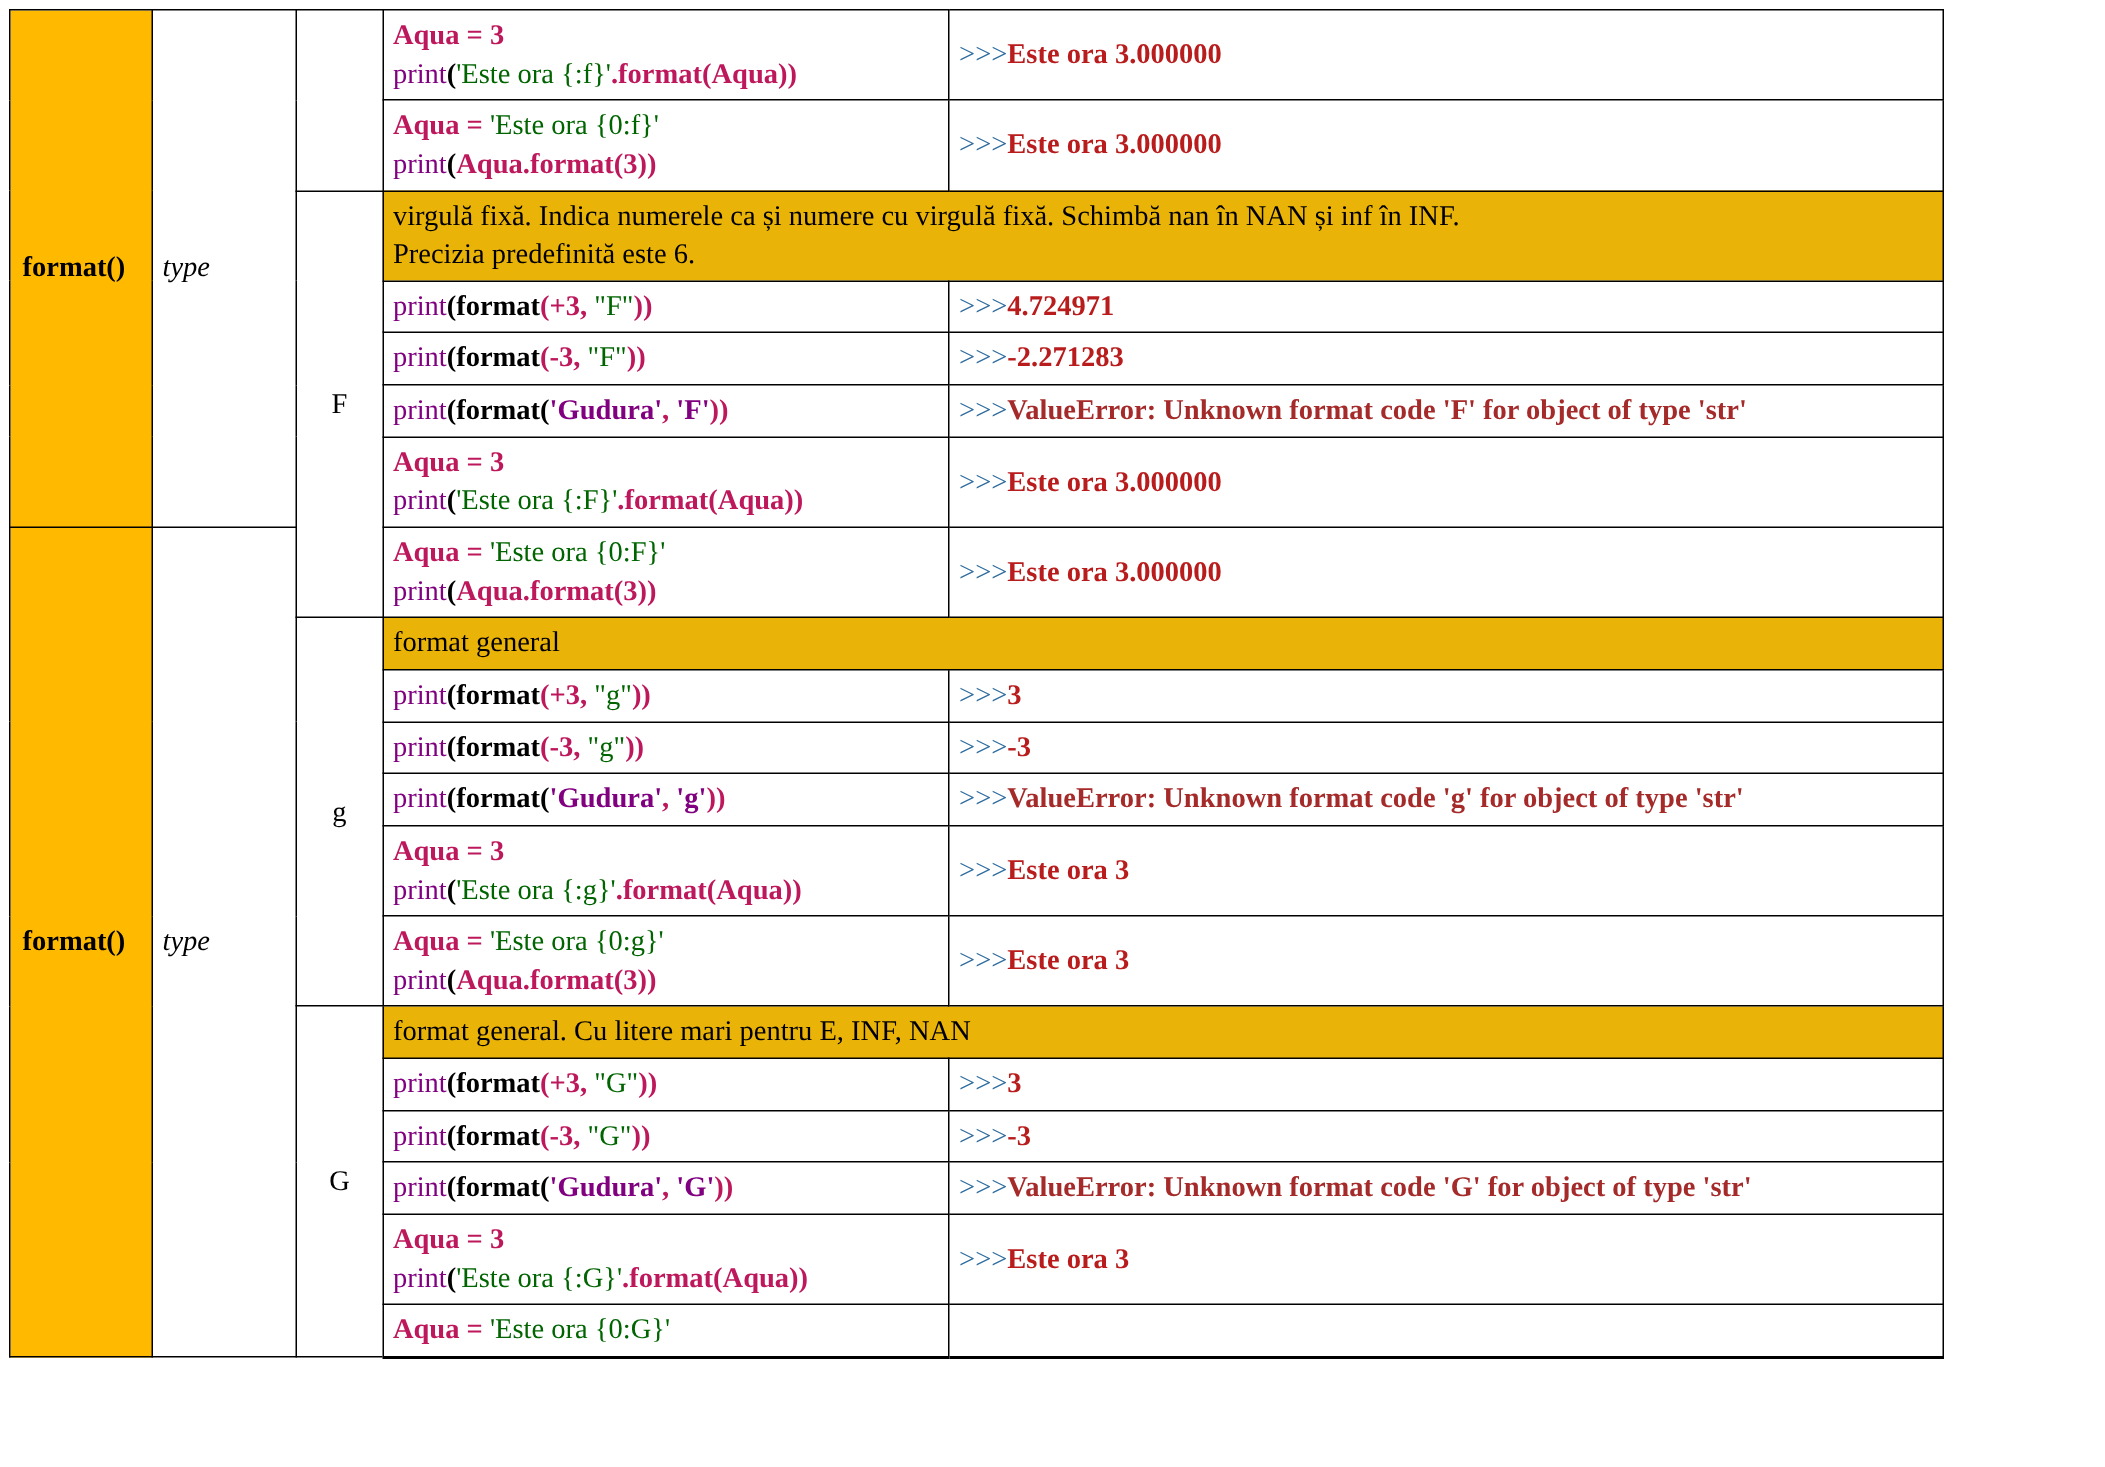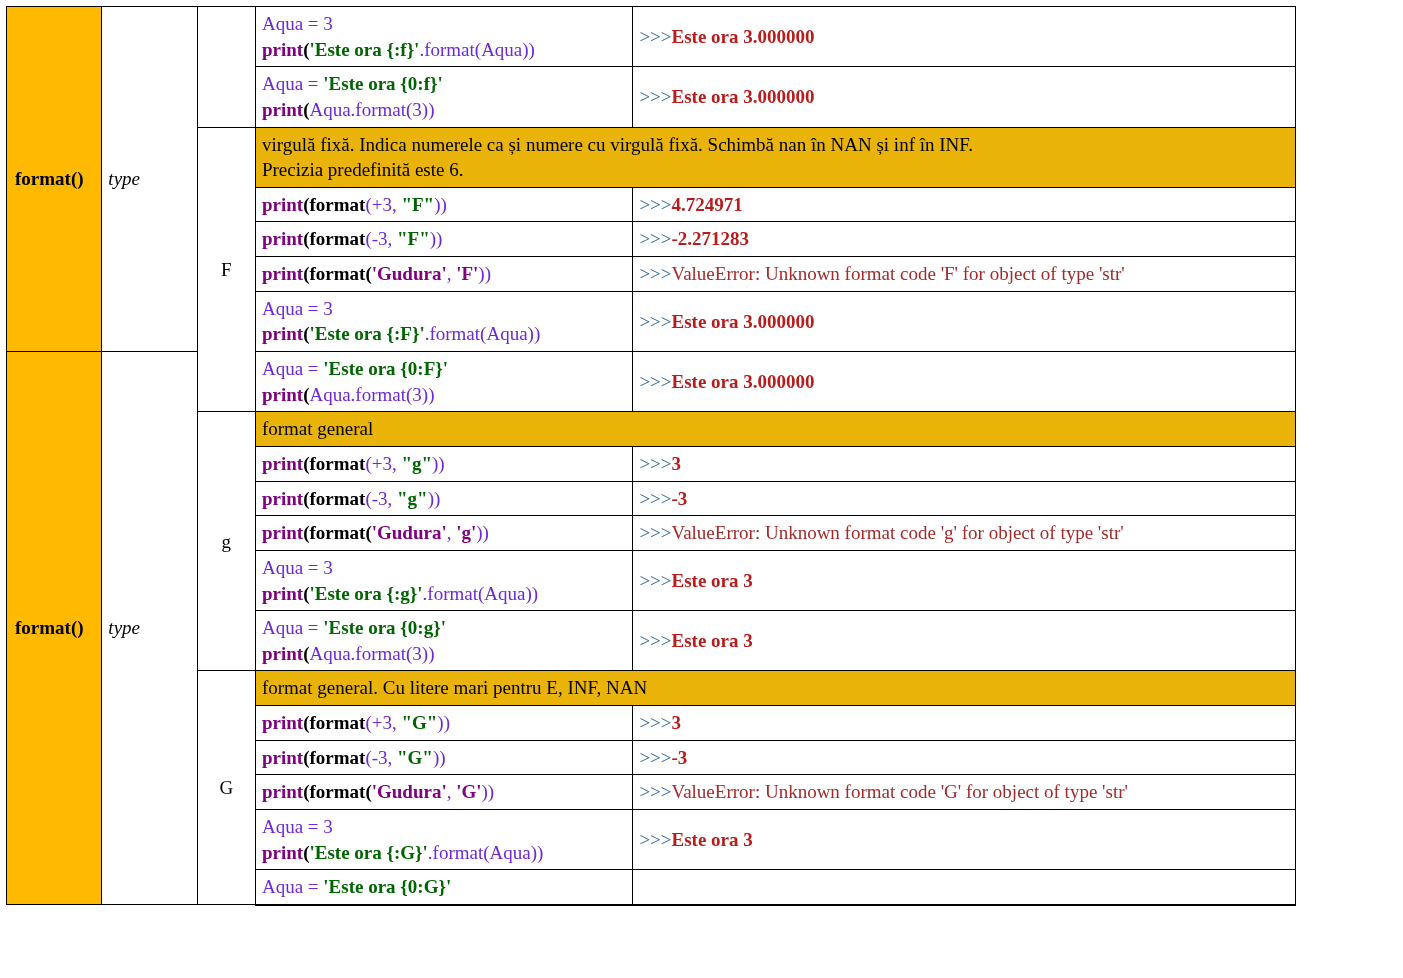--- a/index.html
+++ b/index.html
@@ -30,29 +30,29 @@
     background: #ffba00;
     font-weight: bold;
     text-align: left;
     padding: 0 8px;
   }
   .param-cell { font-style: italic; }
   .type-cell  { text-align: center; }
   .desc-cell  { background: #eab308; }
   .code-cell  {}
   
-  .kw   { color: #800080; font-weight: bold; } 
+  .kw   { color: #800080; font-weight: normal; } 
   .fn   { color: #000000; font-weight: bold; } 
   .par  { color: #000; font-weight: bold; }                       
-  .strg { color: #006400; font-weight: bold; text-align: right; } 
+  .strg { color: #006400; font-weight: normal; text-align: right; } 
   .strp { color: #800080; font-weight: bold; text-align: center; } 
-  .id   { color: #6d28d9; }
+  .id   { color: #be185d; font-weight: bold; }
   .out-prompt { color: #2e6b9e; }
   .out-text   { color: #b91c1c; font-weight: bold; }
-  .out-err    { color: #a52a2a; }
+  .out-err    { color: #a52a2a; font-weight: bold; }
 </style>
 </head>
 <body>
 
 <table>
   <colgroup>
     <col class="c-func">
       <col class="c-param">
       <col class="c-type">
       <col class="c-code">

